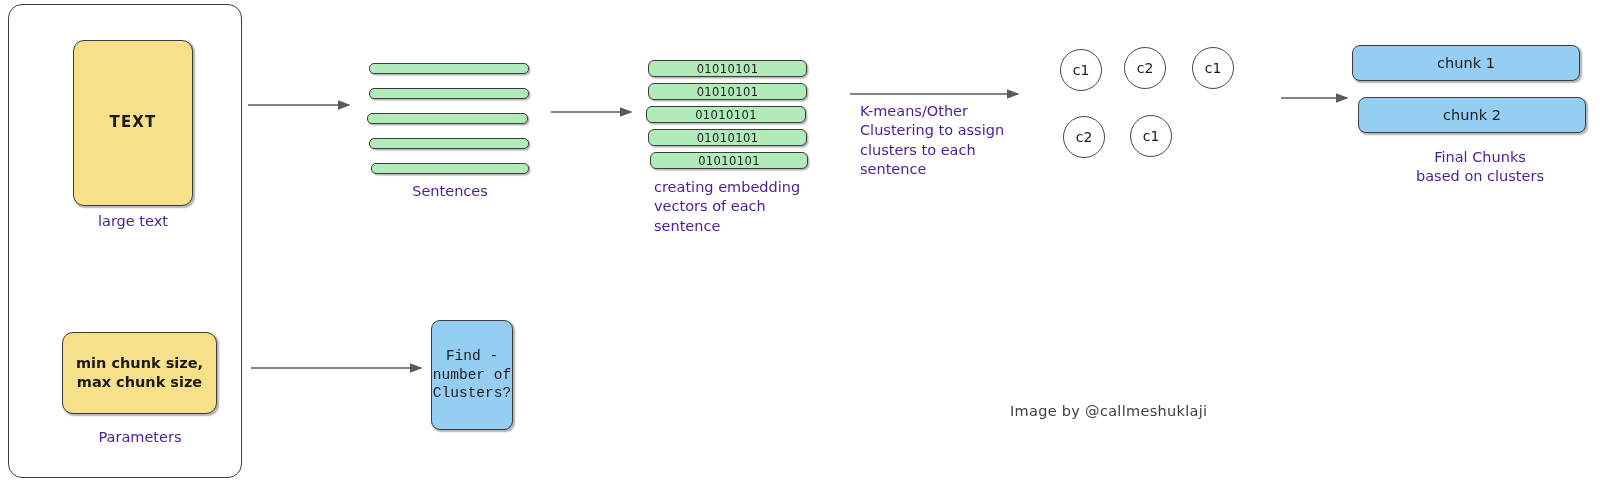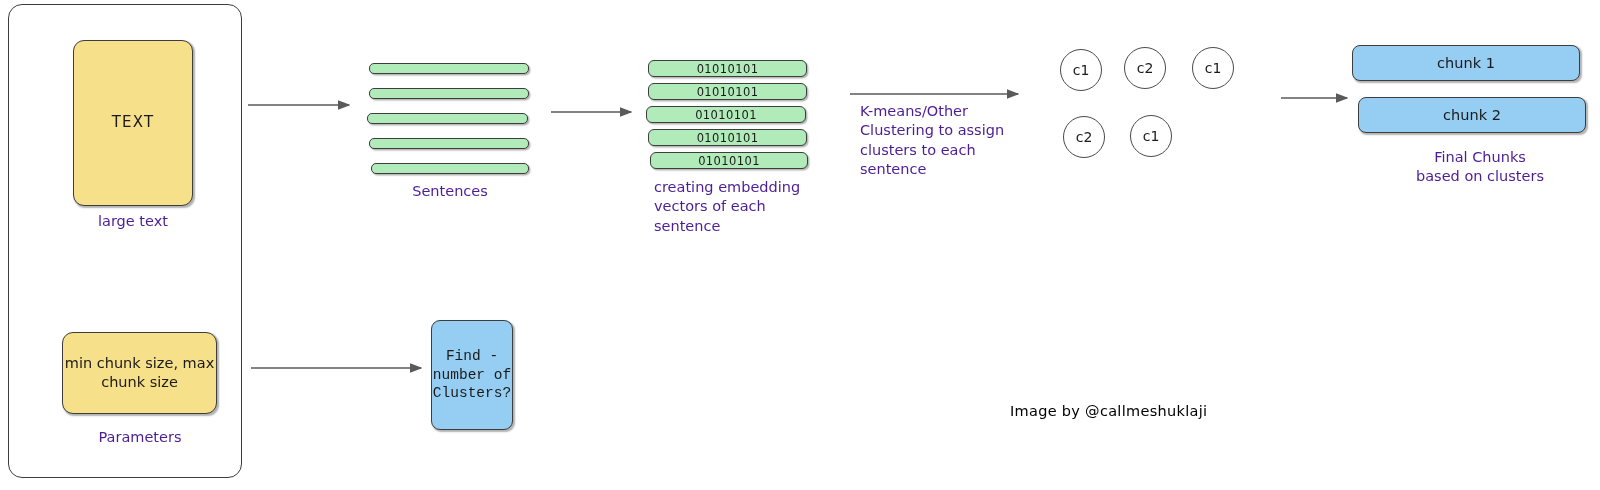--- a/index.html
+++ b/index.html
@@ -36,21 +36,21 @@
   .node {
     box-sizing: border-box;
     display: flex;
     align-items: center;
     justify-content: center;
     text-align: center;
     border: 1.3px solid #3d3d3d;
     box-shadow: 1.5px 1.5px 1.5px rgba(0,0,0,0.30);
     line-height: 1.28;
   }
-  .yellow { background: #f7e08a; }
+  .yellow { background: #f7e08a; font-weight: bold; }
   .blue   { background: #95cdf3; font-family: Liberation Mono, monospace; }
 
   .text-box {
     left: 73px; top: 40px;
     width: 120px; height: 166px;
     border-radius: 11px;
     font-size: 15px;
     letter-spacing: 1.2px;
   }
   .params-box {
@@ -125,21 +125,21 @@
     display: flex;
     align-items: center;
     justify-content: center;
     font-size: 14px;
   }
 
   
   .arrow-svg { overflow: visible; }
   .credit {
     font-size: 14.5px;
-    color: #000000;
+    color: #404040;
     letter-spacing: 0.3px;
   }
 </style>
 </head>
 <body>
 
 <div id="canvas">
 
   <div class="abs outer-frame"></div>
 

